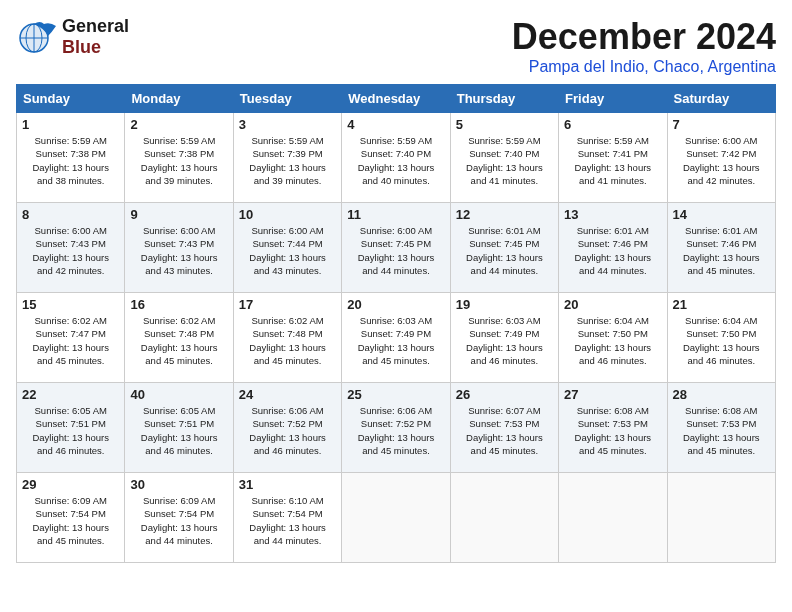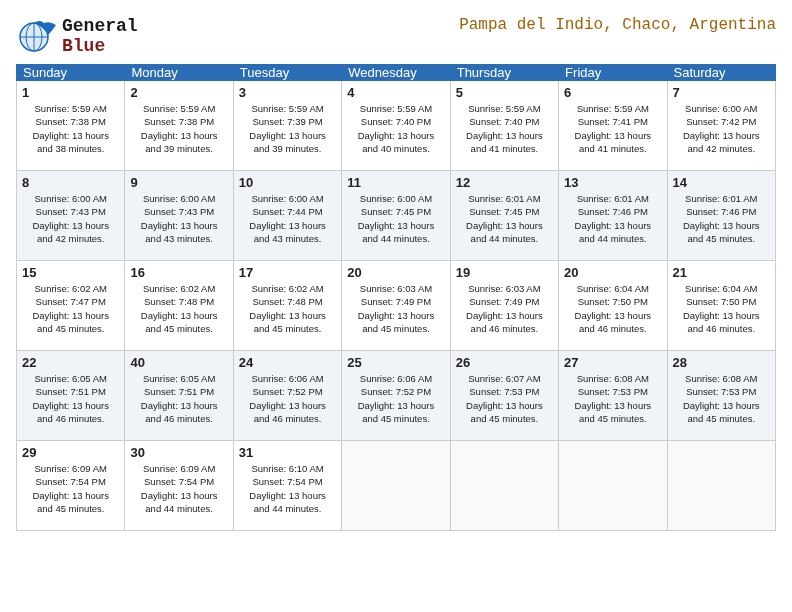--- a/index.html
+++ b/index.html
@@ -8,21 +8,20 @@
       background: #fff;
       width: 792px;
       min-height: 612px;
       padding: 16px;
     }
     .header-area {
       display: flex;
       justify-content: space-between;
       align-items: flex-start;
       margin-bottom: 8px;
-      font-family: Liberation Mono, monospace;
     }
     .logo {
       display: flex;
       flex-direction: column;
       align-items: flex-start;
     }
     .logo-row {
       display: flex;
       align-items: center;
       gap: 4px;
@@ -30,34 +29,34 @@
     .title-area {
       text-align: right;
     }
     .month-title {
       font-size: 36px;
       font-weight: bold;
       color: #1a1a1a;
     }
     .location-title {
       font-size: 16px;
-      color: #a16207;
+      color: #1d4ed8;
     }
     .calendar {
       width: 100%;
       border-collapse: collapse;
       table-layout: fixed;
     }
     .calendar th {
       background-color: #2a6db5;
       color: white;
       text-align: left;
-      padding: 0 6px;
+      padding: 6px 6px;
       font-size: 13px;
-      font-weight: normal;
+      font-weight: bold;
       border: 1px solid #2a6db5;
     }
     .calendar td {
       border: 1px solid #ccc;
       vertical-align: top;
       padding: 4px 5px;
       font-size: 10px;
       color: #222;
       min-height: 80px;
       height: 90px;
@@ -98,20 +97,21 @@
           <ellipse cx="18" cy="20" rx="8" ry="14" fill="none" stroke="#1a6bbf" stroke-width="1"></ellipse>
         </svg>
       </div>
       <div>
         <div style="font-size:18px; font-weight:bold; color:#1a1a1a;">General</div>
         <div style="font-size:18px; font-weight:bold; color:#7f1d1d;">Blue</div>
       </div>
     </div>
   </div>
   <div class="title-area">
+    <div class="month-title">December 2024</div>
     <div class="location-title">Pampa del Indio, Chaco, Argentina</div>
   </div>
 </div>
 
 <table class="calendar">
   <thead>
     <tr>
       <th>Sunday</th>
       <th>Monday</th>
       <th>Tuesday</th>

